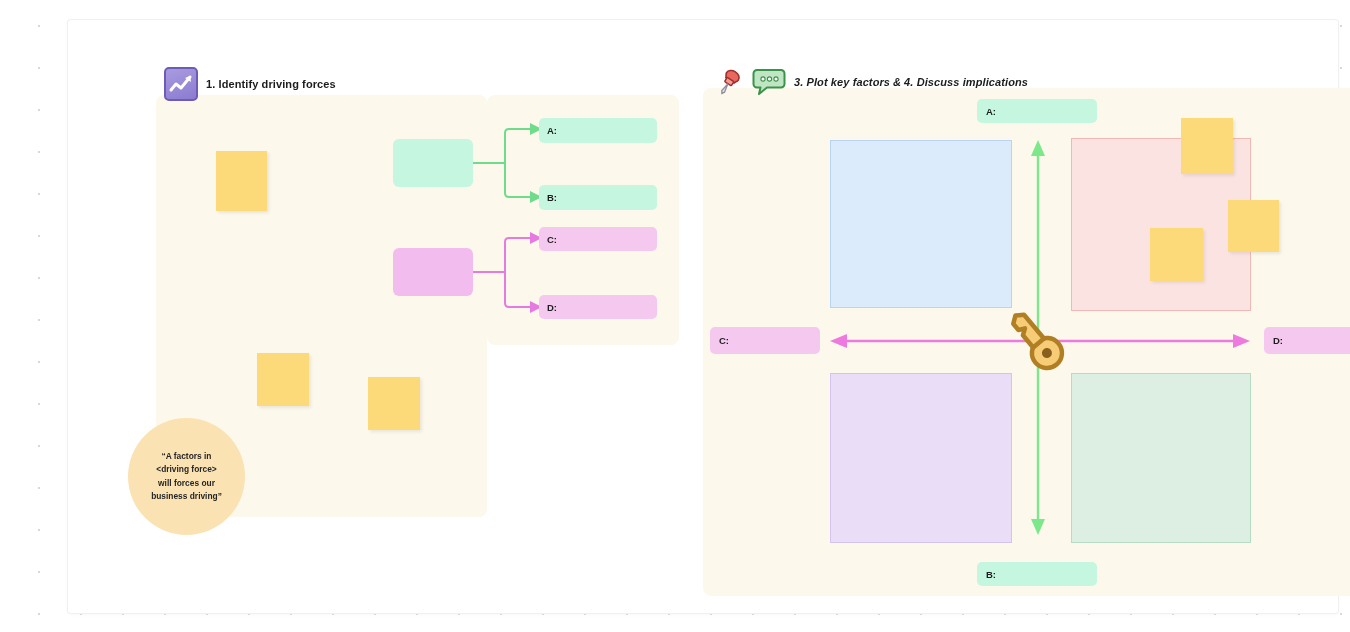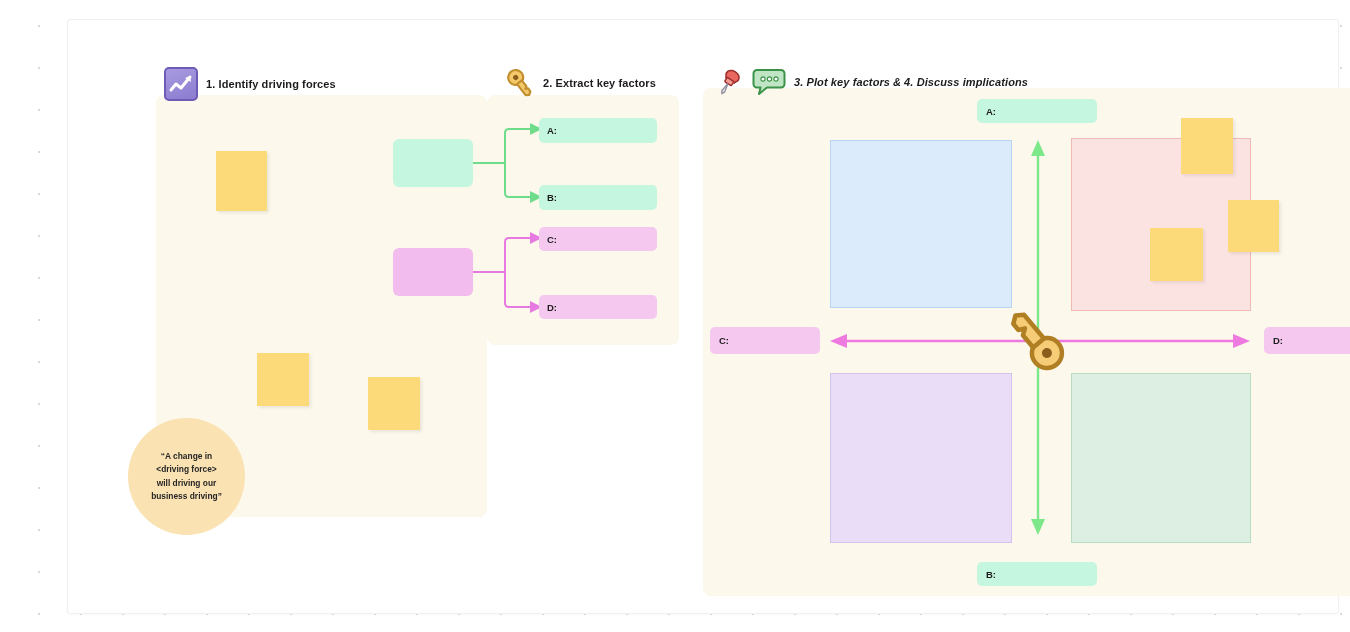--- a/index.html
+++ b/index.html
@@ -159,41 +159,29 @@
       </span>
       <span class="hdr-text">1. Identify driving forces</span>
     </div>
 
     <div class="sticky" style="left:148px; top:131px; width:51px; height:60px;"></div>
     <div class="sticky" style="left:189px; top:333px; width:52px; height:53px;"></div>
     <div class="sticky" style="left:300px; top:357px; width:52px; height:53px;"></div>
 
     <div class="quote-circle">
       <div>
-        <div>“A change in</div>
+        <div>“A factors in</div>
         <div>&lt;driving force&gt;</div>
-        <div>will driving our</div>
+        <div>will forces our</div>
         <div>business driving”</div>
       </div>
     </div>
 
     <div class="panel" id="panel2"></div>
 
-    <div class="hdr" style="left:437px; top:47px;">
-      <span class="icon key-icon">
-        <svg width="30" height="32" viewBox="0 0 30 32">
-          <g transform="rotate(-38 15 16)">
-            <circle cx="15" cy="9" r="7.5" fill="#f4c96a" stroke="#c28f2e" stroke-width="2.2"></circle>
-            <circle cx="15" cy="9" r="2.6" fill="#8a5f1c"></circle>
-            <path d="M12 15 L12 29 L15 31 L18 29 L18 25 L15.5 24 L18 22.5 L18 15 Z" fill="#f4c96a" stroke="#c28f2e" stroke-width="2.2" stroke-linejoin="round"></path>
-          </g>
-        </svg>
-      </span>
-      <span class="hdr-text">2. Extract key factors</span>
-    </div>
 
     <div class="src src-green" style="left:325px; top:119px; width:80px; height:48px;"></div>
     <div class="src src-pink" style="left:325px; top:228px; width:80px; height:48px;"></div>
 
     <svg class="axis-svg" width="1270" height="593">
 
       <path d="M405,143 L437,143 L437,113 Q437,109 441,109 L462,109" fill="none" stroke="#6fdc8c" stroke-width="2"></path>
       <polygon points="462,103 474,109 462,115" fill="#6fdc8c"></polygon>
       <path d="M405,143 L437,143 L437,173 Q437,177 441,177 L462,177" fill="none" stroke="#6fdc8c" stroke-width="2"></path>
       <polygon points="462,171 474,177 462,183" fill="#6fdc8c"></polygon>

